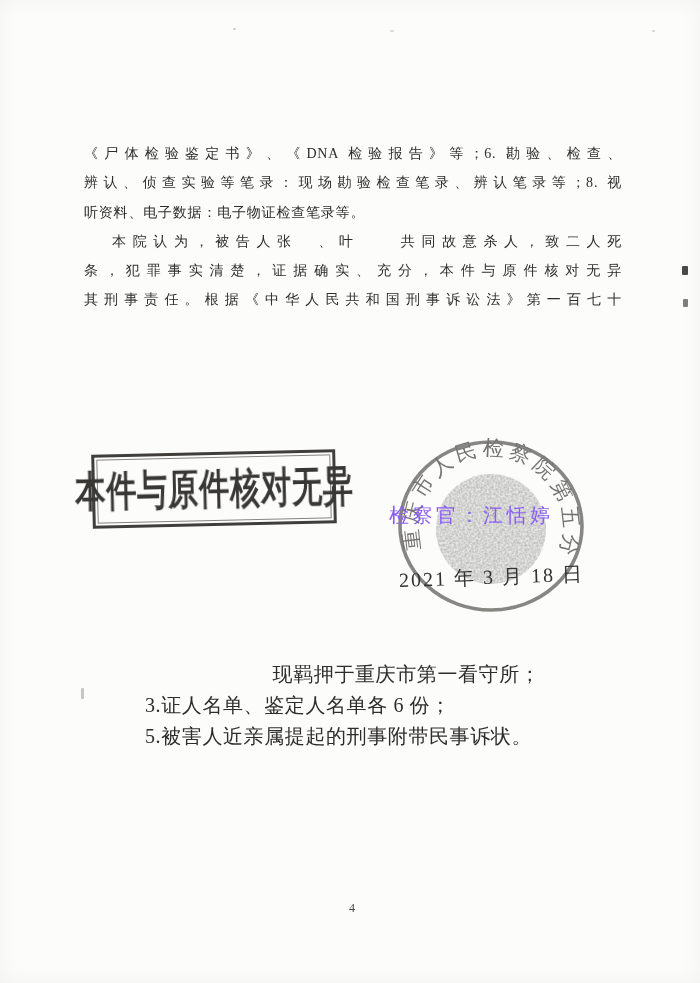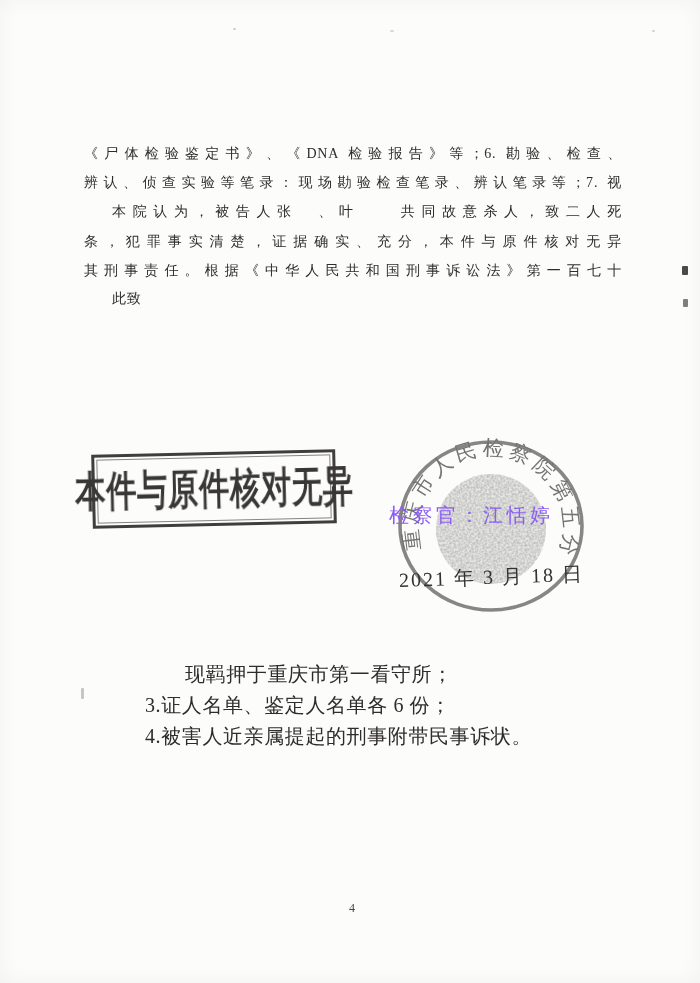--- a/index.html
+++ b/index.html
@@ -10,25 +10,25 @@
     color:#2e2d2b;
     box-shadow:inset 0 0 22px rgba(0,0,0,0.045);
   }
   
   .bodytext{position:absolute;left:84px;top:139px;width:538px;}
   .line{
     display:block;height:29.3px;line-height:29.3px;
     font-size:14px;letter-spacing:0.8px;white-space:nowrap;
   }
   .line.fill{white-space:normal;text-align:justify;text-align-last:justify;}
-  .line.indent{text-indent:2em;font-family:Liberation Mono, monospace;}
+  .line.indent{text-indent:2em;}
   
   .attach{position:absolute;left:88px;top:659px;width:540px;}
   .aline{display:block;height:31px;line-height:31px;font-size:20px;letter-spacing:0.6px;white-space:nowrap;}
-  .aline.ind-wrap{padding-left:97px;}
+  .aline.ind-wrap{padding-left:97px;text-align:center;}
   .aline.ind-item{padding-left:57px;}
   
   .stamp{
     position:absolute;left:92px;top:452px;width:238px;height:68px;
     border:3px solid #3f3e3b;
     box-shadow:inset 0 0 0 2px #fcfcfb, inset 0 0 0 3px rgba(70,68,64,0.65);
     transform:rotate(-1.3deg);
     display:flex;align-items:center;justify-content:center;
     filter:blur(0.3px);
   }
@@ -61,25 +61,25 @@
   .s2{left:390px;top:30px;width:4px;height:2px;opacity:.4;}
   .s3{left:652px;top:30px;width:3px;height:2px;opacity:.45;}
 </style>
 </head>
 <body>
 
 <div class="page">
 
   <div class="bodytext">
     <span class="line fill">《尸体检验鉴定书》、《DNA 检验报告》等；6. 勘验、检查、</span>
-    <span class="line fill">辨认、侦查实验等笔录：现场勘验检查笔录、辨认笔录等；7. 视</span>
+    <span class="line fill">辨认、侦查实验等笔录：现场勘验检查笔录、辨认笔录等；8. 视</span>
+    <span class="line">听资料、电子数据：电子物证检查笔录等。</span>
     <span class="line fill indent">本院认为，被告人张　、叶　　共同故意杀人，致二人死</span>
     <span class="line fill">条，犯罪事实清楚，证据确实、充分，本件与原件核对无异</span>
     <span class="line fill">其刑事责任。根据《中华人民共和国刑事诉讼法》第一百七十</span>
-    <span class="line indent">此致</span>
   </div>
 
   <div class="stamp">
     <span class="stamp-text">本件与原件核对无异</span>
   </div>
 
   <svg class="seal-svg" width="196" height="180" viewBox="0 0 196 180">
     <defs>
       <filter id="speckle" x="-20%" y="-20%" width="140%" height="140%">
         <feTurbulence type="fractalNoise" baseFrequency="0.45" numOctaves="3" seed="7" result="noise"></feTurbulence>
@@ -99,21 +99,21 @@
       <textPath href="#arcpath" startOffset="1%">重庆市人民检察院第五分院</textPath>
     </text>
   </svg>
 
   <div class="prosecutor">检察官：江恬婷</div>
   <div class="dateline">2021 年 3 月 18 日</div>
 
   <div class="attach">
     <span class="aline ind-wrap">现羁押于重庆市第一看守所；</span>
     <span class="aline ind-item">3.证人名单、鉴定人名单各 6 份；</span>
-    <span class="aline ind-item">4.被害人近亲属提起的刑事附带民事诉状。</span>
+    <span class="aline ind-item">5.被害人近亲属提起的刑事附带民事诉状。</span>
   </div>
 
   <div class="pagenum">4</div>
 
   <div class="artifact a1"></div>
   <div class="artifact a2"></div>
   <div class="artifact a3"></div>
   <div class="speck s1"></div>
   <div class="speck s2"></div>
   <div class="speck s3"></div>

